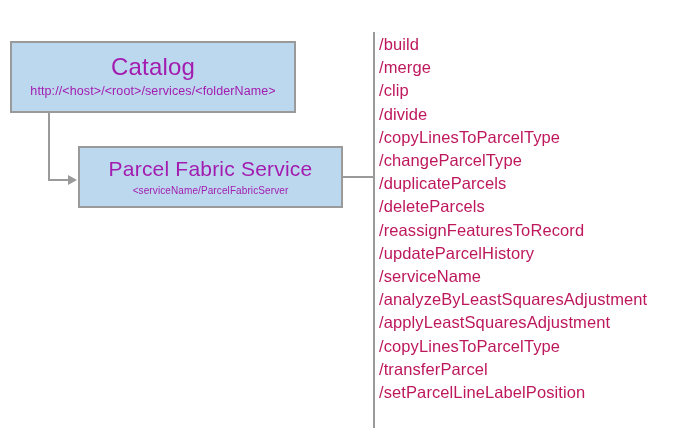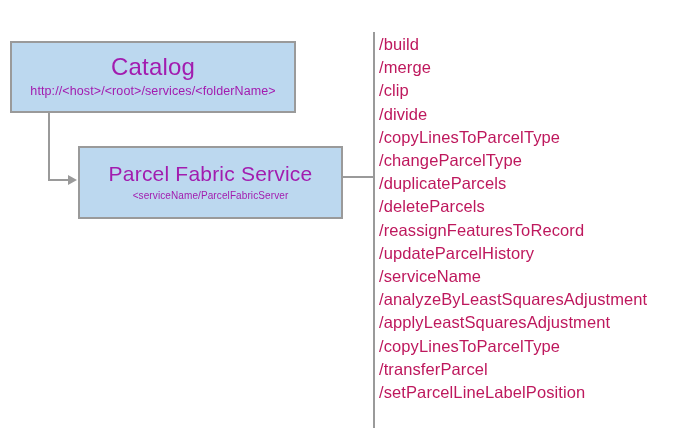--- a/index.html
+++ b/index.html
@@ -49,21 +49,21 @@
     top: 41px;
     width: 286px;
     height: 72px;
   }
   #catalog-node .node-title { margin-top: -2px; }
 
   #service-node {
     left: 78px;
     top: 146px;
     width: 265px;
-    height: 73px;
+    height: 62px;
   }
   #service-node .node-title { font-size: 21px; line-height: 25px; }
   #service-node .node-sub { font-size: 10px; }
 
   
   .connector {
     position: absolute;
     background: #9a9a9a;
   }
   

